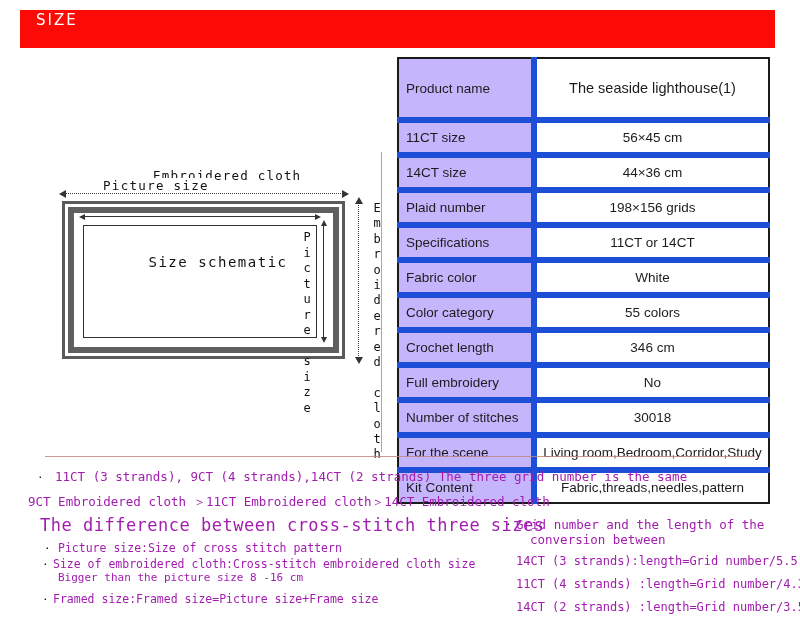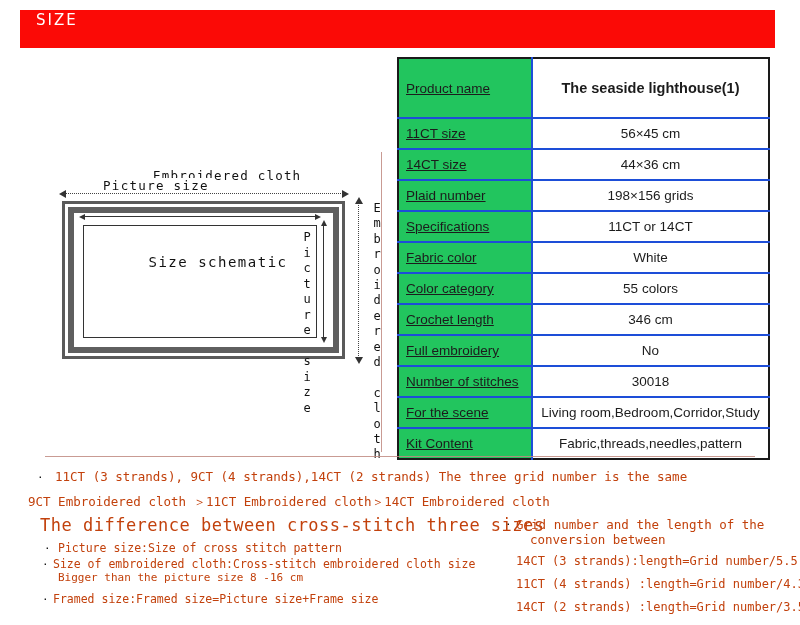--- a/index.html
+++ b/index.html
@@ -42,44 +42,43 @@
     position: absolute;
     left: 397px;
     top: 57px;
     width: 373px;
     border-collapse: collapse;
     table-layout: fixed;
     font-family: "Liberation Sans", sans-serif;
     border: 2px solid #1a1a1a;
   }
   .spec-table td {
-    border: 2px solid #1d4ed8;
+    border: 6px solid #1d4ed8;
     padding: 0;
     height: 29px;
     font-size: 13.5px;
     color: #1c1c1c;
   }
   .spec-table tr:first-child td { height: 58px; }
   .spec-table td.k {
     width: 125px;
-    background: #22c55e;
+    background: #c4b5fd;
     padding-left: 7px;
     text-align: left;
     white-space: nowrap;
     border-left: none;
-    text-decoration: underline;
   }
   .spec-table td.v {
     background: #ffffff;
     text-align: center;
     white-space: nowrap;
     border-right: none;
   }
   .spec-table tr:first-child td.v {
-    font-weight: bold;
+    font-weight: normal;
     font-size: 14.5px;
   }
   .spec-table tr:first-child td { border-top: none; }
   .spec-table tr:last-child td { border-bottom: none; }
 
   
   .schematic {
     position: absolute;
     left: 48px;
     top: 168px;
@@ -261,21 +260,21 @@
     background: #c08a80;
     opacity: 0.85;
   }
 
   
   .notes { position: absolute; left: 0; top: 0; width: 800px; }
   .note-line {
     position: absolute;
     white-space: nowrap;
     font-family: "DejaVu Sans Mono", monospace;
-    color: #c2410c;
+    color: #a21caf;
   }
   .n-bullet {
     position: absolute;
     font-family: "DejaVu Sans Mono", monospace;
     color: #141414;
   }
   .l1 { left: 55px;  top: 469px; font-size: 12.5px; letter-spacing: 0px; }
   .l1b{ left: 37px;  top: 471px; font-size: 11px; }
   .l2 { left: 28px;  top: 494px; font-size: 12.5px; }
   .l3 { left: 40px;  top: 515px; font-size: 17px; letter-spacing: 0.5px; }

